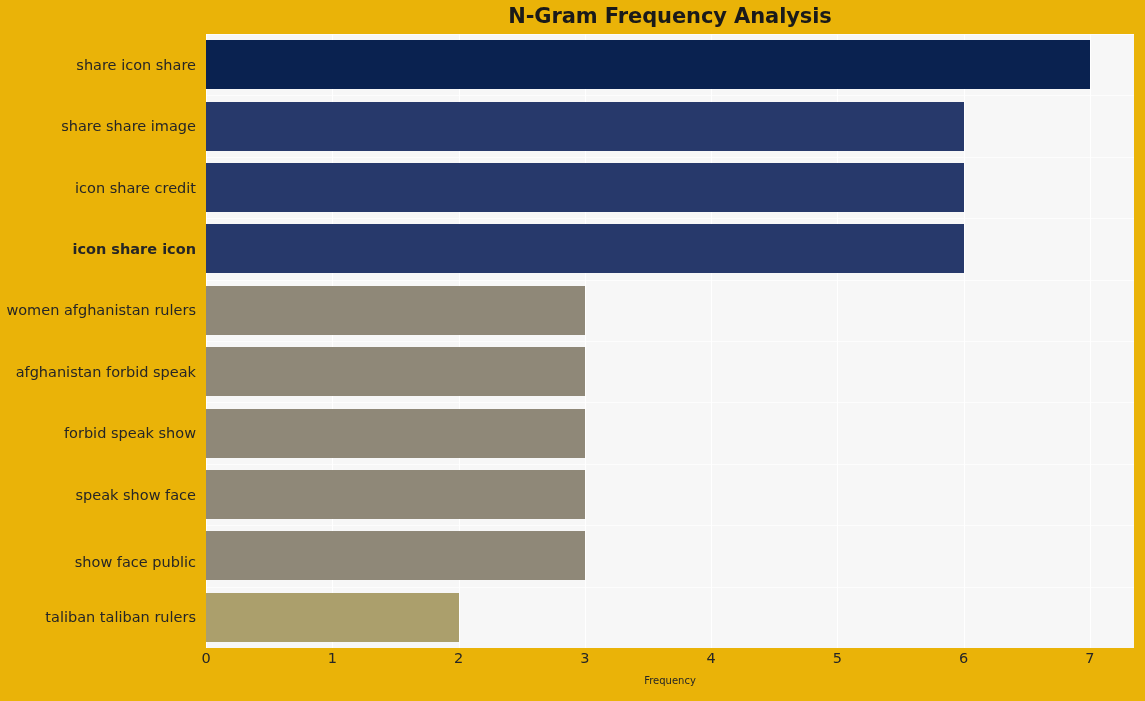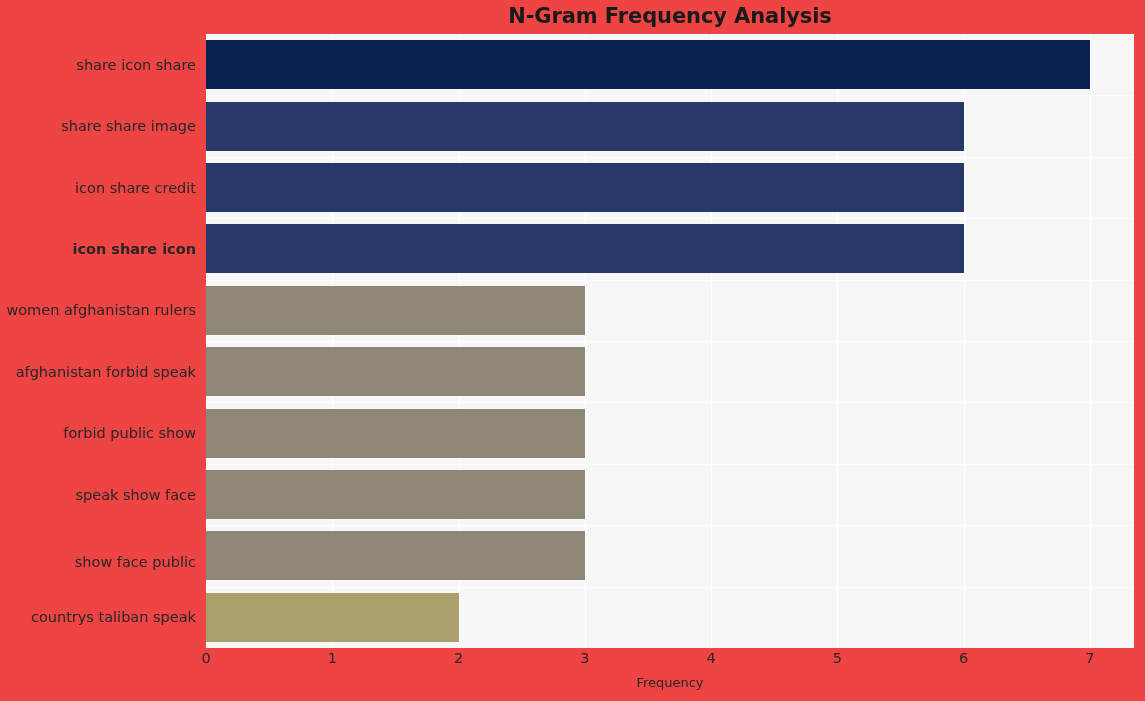--- a/index.html
+++ b/index.html
@@ -10,21 +10,21 @@
     width: 1145px;
     height: 701px;
     background: #ffffff;
     font-family: "DejaVu Sans", "Liberation Sans", sans-serif;
     overflow: hidden;
   }
   .figure {
     position: relative;
     width: 1145px;
     height: 701px;
-    background: #ef4444;
+    background: #eab308;
   }
   .chart-title {
     position: absolute;
     left: 206px;
     top: 4px;
     width: 928px;
     text-align: center;
     font-size: 21px;
     font-weight: bold;
     color: #1a1a1a;
@@ -97,21 +97,21 @@
     font-size: 14.5px;
     color: #262626;
     transform: translateX(-50%);
   }
   .xaxis-label {
     position: absolute;
     left: 206px;
     top: 675px;
     width: 928px;
     text-align: center;
-    font-size: 13px;
+    font-size: 10px;
     color: #262626;
   }
 </style>
 </head>
 <body>
 
 <div class="figure">
 
   <div class="chart-title">N-Gram Frequency Analysis</div>
 
@@ -166,24 +166,24 @@
       </div>
     </div>
 
   <div class="ylabels" id="ylabels">
       <div class="ylabel" style="top: 30.7px; margin-left: 16px;">share icon share</div>
       <div class="ylabel" style="top: 92.1px;">share share image</div>
       <div class="ylabel" style="top: 153.5px;">icon share credit</div>
       <div class="ylabel" style="top: 214.9px; font-weight: bold;">icon share icon</div>
       <div class="ylabel" style="top: 276.3px;">women afghanistan rulers</div>
       <div class="ylabel" style="top: 337.7px;">afghanistan forbid speak</div>
-      <div class="ylabel" style="top: 399.1px;">forbid public show</div>
+      <div class="ylabel" style="top: 399.1px;">forbid speak show</div>
       <div class="ylabel" style="top: 460.5px;">speak show face</div>
       <div class="ylabel" style="top: 528px;">show face public</div>
-      <div class="ylabel" style="top: 583.3px;">countrys taliban speak</div>
+      <div class="ylabel" style="top: 583.3px;">taliban taliban rulers</div>
     </div>
 
   <div class="xticks" id="xticks">
       <div class="xtick" style="left: 0px;">0</div>
       <div class="xtick" style="left: 126.259px;">1</div>
       <div class="xtick" style="left: 252.517px;">2</div>
       <div class="xtick" style="left: 378.776px;">3</div>
       <div class="xtick" style="left: 505.034px;">4</div>
       <div class="xtick" style="left: 631.293px;">5</div>
       <div class="xtick" style="left: 757.551px;">6</div>

